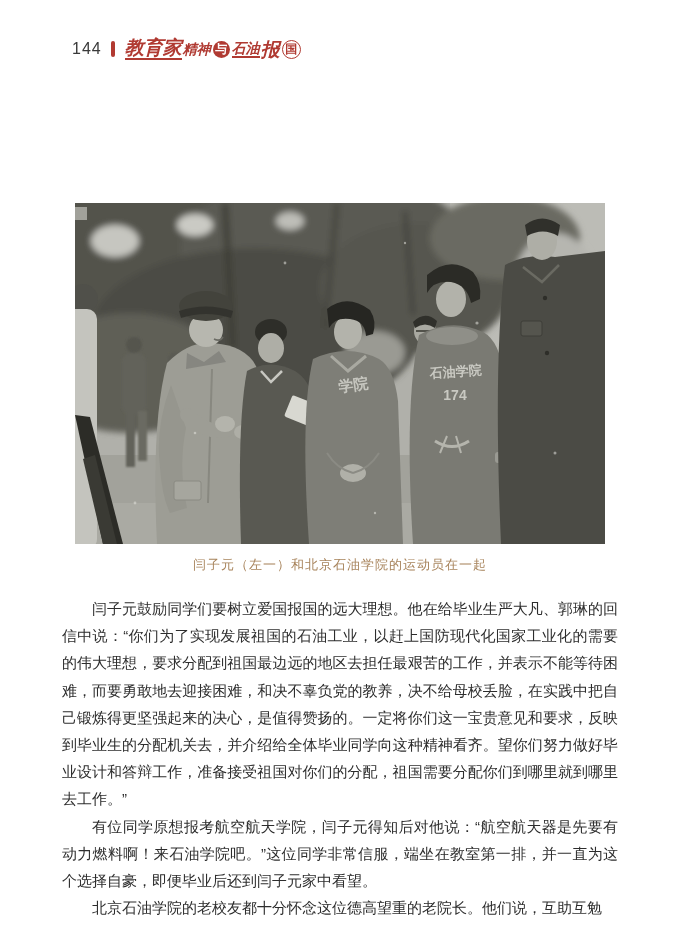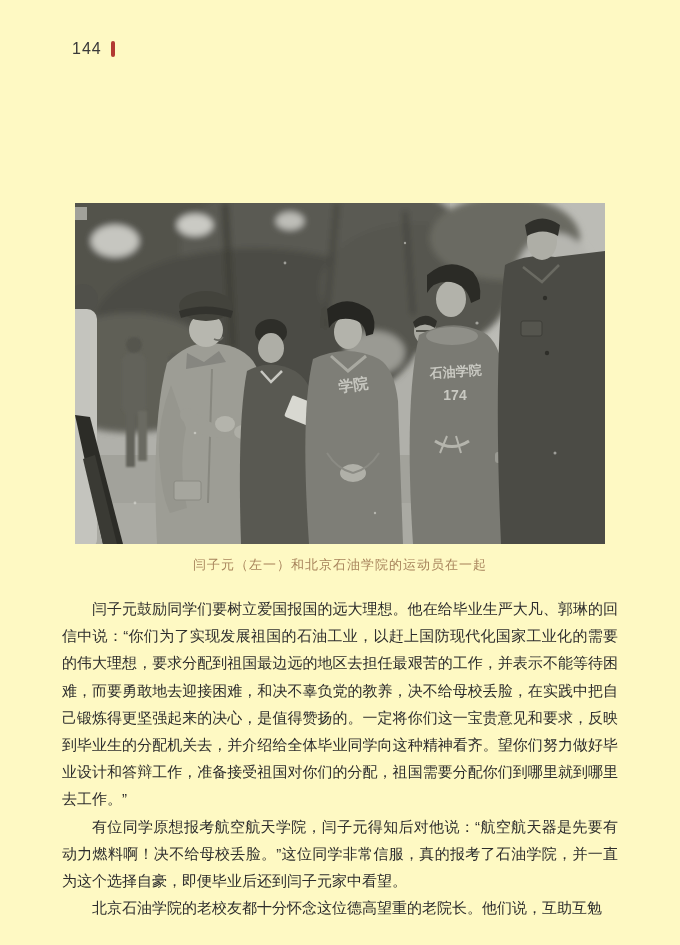--- a/index.html
+++ b/index.html
@@ -1,19 +1,19 @@
 <!DOCTYPE html>
 <html lang="zh"><head>
 <meta charset="utf-8">
 <style>
   html,body{margin:0;padding:0;background:#e9e9e9;}
   .page{
     position:relative;
     width:680px;height:945px;
-    background:#fef9c3;
+    background:#ffffff;
     margin:0 auto;
     overflow:hidden;
     font-family:"Liberation Sans","DejaVu Sans",sans-serif;
   }
   
   .hdr{
     position:absolute;left:72px;top:36px;
     display:flex;align-items:center;height:26px;
   }
   .pagenum{
@@ -71,20 +71,28 @@
   }
 </style>
 </head>
 <body>
 
 <div class="page">
 
   <div class="hdr">
     <span class="pagenum">144</span>
     <span class="hdr-bar"></span>
+    <span class="brand">
+      <span class="seg big u">教育家</span>
+      <span class="seg mid">精神</span>
+      <span class="badge fill">与</span>
+      <span class="seg mid u">石油</span>
+      <span class="seg big">报</span>
+      <span class="badge line">国</span>
+    </span>
   </div>
 
 
   <figure class="photo">
     <svg viewBox="0 0 530 341" preserveAspectRatio="none">
       <defs>
         <filter id="soft" x="-20%" y="-20%" width="140%" height="140%">
           <feGaussianBlur stdDeviation="3"></feGaussianBlur>
         </filter>
         <filter id="soft2" x="-20%" y="-20%" width="140%" height="140%">
@@ -212,17 +220,17 @@
         <circle cx="60" cy="300" r="1.4"></circle>
         <circle cx="300" cy="310" r="1.2"></circle>
       </g>
     </svg>
   </figure>
 
   <div class="caption">闫子元（左一）和北京石油学院的运动员在一起</div>
 
   <div class="flow">
     <p>闫子元鼓励同学们要树立爱国报国的远大理想。他在给毕业生严大凡、郭琳的回信中说：“你们为了实现发展祖国的石油工业，以赶上国防现代化国家工业化的需要的伟大理想，要求分配到祖国最边远的地区去担任最艰苦的工作，并表示不能等待困难，而要勇敢地去迎接困难，和决不辜负党的教养，决不给母校丢脸，在实践中把自己锻炼得更坚强起来的决心，是值得赞扬的。一定将你们这一宝贵意见和要求，反映到毕业生的分配机关去，并介绍给全体毕业同学向这种精神看齐。望你们努力做好毕业设计和答辩工作，准备接受祖国对你们的分配，祖国需要分配你们到哪里就到哪里去工作。”</p>
-    <p>有位同学原想报考航空航天学院，闫子元得知后对他说：“航空航天器是先要有动力燃料啊！决不给母校丢脸。”这位同学非常信服，真的报考了石油学院，并一直为这个选择自豪，即便毕业后还到闫子元家中看望。</p>
+    <p>有位同学原想报考航空航天学院，闫子元得知后对他说：“航空航天器是先要有动力燃料啊！来石油学院吧。”这位同学非常信服，端坐在教室第一排，并一直为这个选择自豪，即便毕业后还到闫子元家中看望。</p>
     <p>北京石油学院的老校友都十分怀念这位德高望重的老院长。他们说，互助互勉</p>
   </div>
 
 </div>
 
 </body></html>

